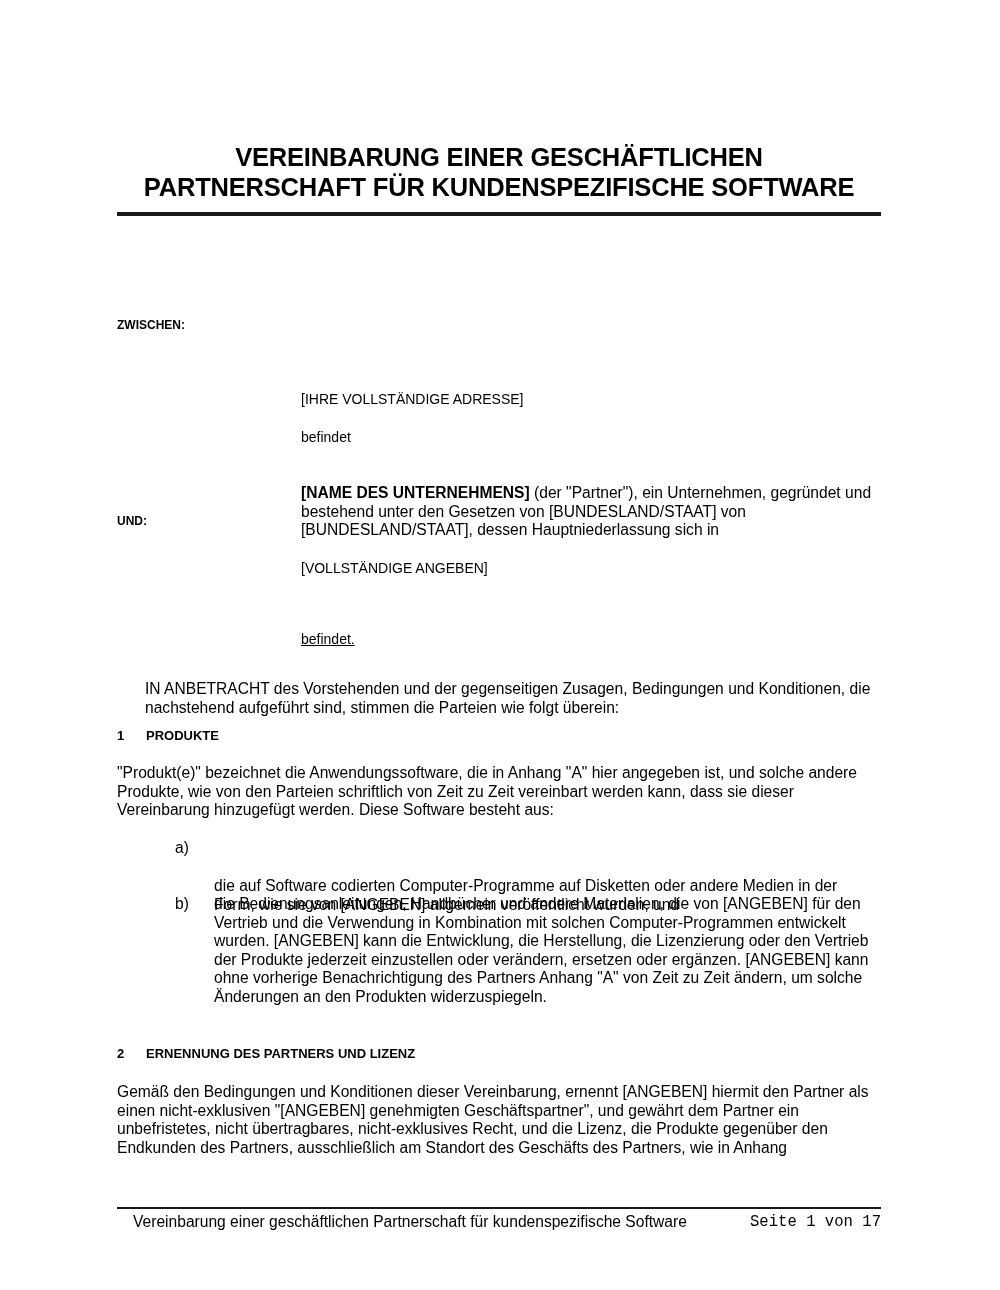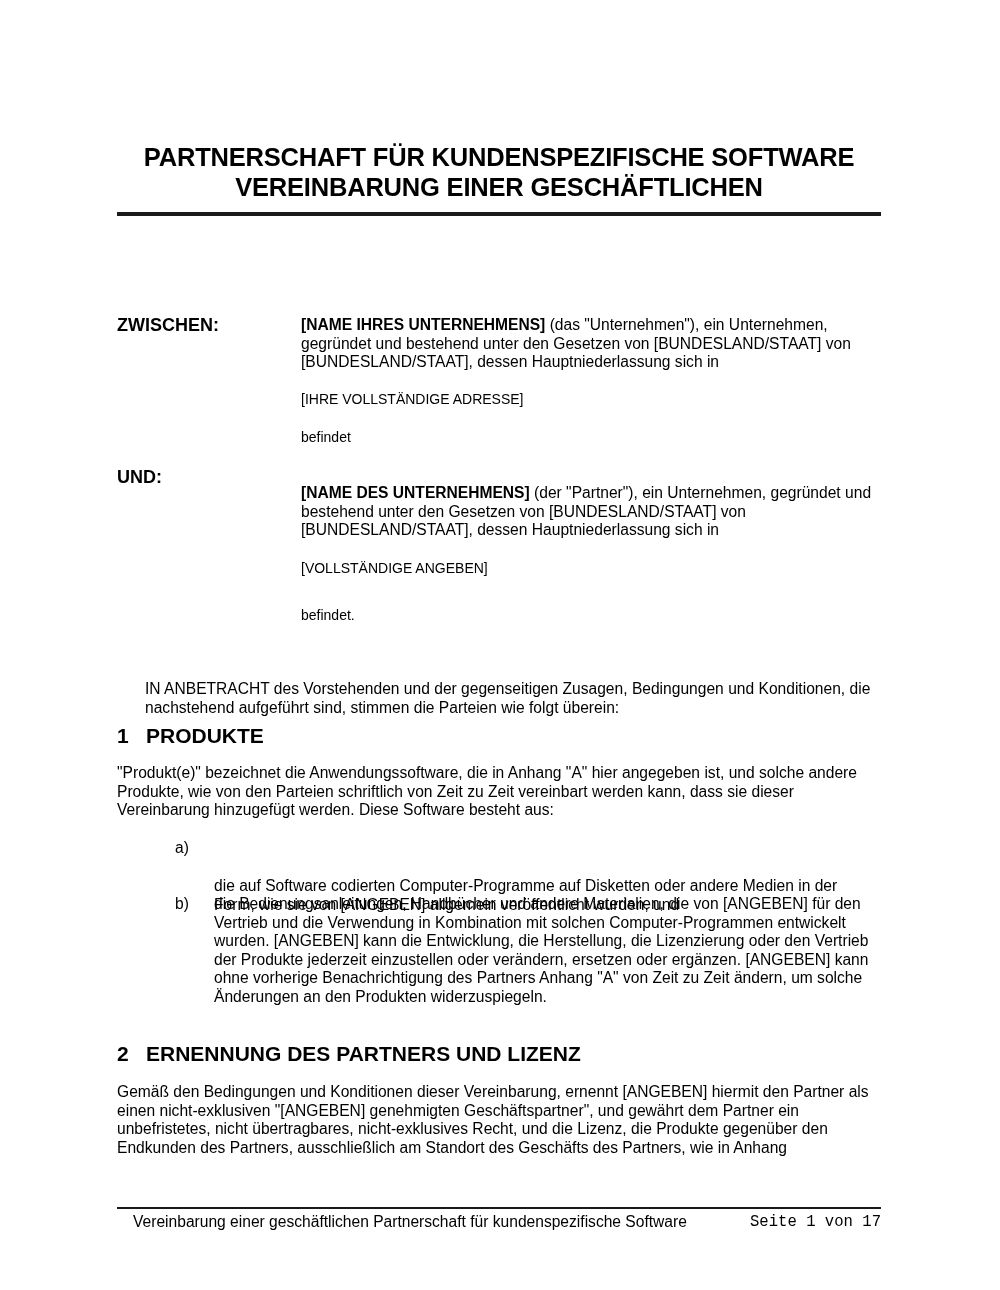--- a/index.html
+++ b/index.html
@@ -1,53 +1,52 @@
 <!DOCTYPE html>
 <html><head>
 <meta charset="utf-8">
 <style>
   html, body { margin: 0; padding: 0; background: #ffffff; }
   body { width: 1000px; height: 1290px; position: relative; font-family: "Liberation Sans", sans-serif; color: #000; }
   .page { position: absolute; left: 117px; top: 0; width: 764px; height: 1290px; }
   .title { position: absolute; top: 142px; left: 0; width: 764px; text-align: center; font-weight: bold; font-size: 25.5px; line-height: 30px; letter-spacing: -0.2px; }
   .title-rule { position: absolute; top: 212px; left: 0; width: 764px; height: 4px; background: #1a1a1a; }
   .p { position: absolute; left: 0; width: 764px; font-size: 15.6px; line-height: 18.5px; }
-  .party-label { position: absolute; left: 0; font-weight: bold; font-size: 18px; line-height: 18.5px; }
+  .party-label { position: absolute; left: 0; font-weight: bold; font-size: 12px; line-height: 18.5px; }
   .party-body { position: absolute; left: 184px; width: 580px; font-size: 15.6px; line-height: 18.5px; }
   .party-line { position: absolute; left: 184px; font-size: 14px; line-height: 18.5px; }
   .b { font-weight: bold; }
-  .heading { position: absolute; left: 0; font-weight: bold; font-size: 21px; line-height: 18.5px; }
+  .heading { position: absolute; left: 0; font-weight: bold; font-size: 13px; line-height: 18.5px; }
   .heading .num { display: inline-block; width: 29px; }
   .li-marker { position: absolute; left: 58px; font-size: 15.6px; line-height: 18.5px; }
   .li-body { position: absolute; left: 97px; width: 667px; font-size: 15.6px; line-height: 18.5px; }
   .footer-rule { position: absolute; top: 1207px; left: 0; width: 764px; height: 2px; background: #1a1a1a; }
   .footer-left { position: absolute; top: 1213px; left: 16px; font-size: 15.6px; line-height: 18.5px; }
   .footer-right { position: absolute; top: 1213px; right: 0; font-size: 15.6px; line-height: 18.5px; font-family: Liberation Mono, monospace; }
 </style>
 </head>
 <body>
 
 <div class="page">
 
   <div class="title">
+    <div>VEREINBARUNG EINER GESCHÄFTLICHEN</div>
     <div>PARTNERSCHAFT FÜR KUNDENSPEZIFISCHE SOFTWARE</div>
-    <div>VEREINBARUNG EINER GESCHÄFTLICHEN</div>
   </div>
   <div class="title-rule"></div>
 
 
   <div class="party-label" style="top:316px;">ZWISCHEN:</div>
-  <div class="party-body" style="top:316px;"><span class="b">[NAME IHRES UNTERNEHMENS]</span><span> (das "Unternehmen"), ein Unternehmen, gegründet und bestehend unter den Gesetzen von [BUNDESLAND/STAAT] von [BUNDESLAND/STAAT], dessen Hauptniederlassung sich in</span></div>
   <div class="party-line" style="top:390px;">[IHRE VOLLSTÄNDIGE ADRESSE]</div>
   <div class="party-line" style="top:428px;">befindet</div>
 
-  <div class="party-label" style="top:468px;">UND:</div>
+  <div class="party-label" style="top:512px;">UND:</div>
   <div class="party-body" style="top:484px;"><span class="b">[NAME DES UNTERNEHMENS]</span><span> (der "Partner"), ein Unternehmen, gegründet und bestehend unter den Gesetzen von [BUNDESLAND/STAAT] von [BUNDESLAND/STAAT], dessen Hauptniederlassung sich in</span></div>
   <div class="party-line" style="top:559px;">[VOLLSTÄNDIGE ANGEBEN]</div>
-  <div class="party-line" style="top:606px;">befindet.</div>
+  <div class="party-line" style="top:630px;text-decoration:underline;">befindet.</div>
 
   <div class="p" style="top:680px;margin-left:28px;">IN ANBETRACHT des Vorstehenden und der gegenseitigen Zusagen, Bedingungen und Konditionen, die nachstehend aufgeführt sind, stimmen die Parteien wie folgt überein:</div>
 
   <div class="heading" style="top:727px;"><span class="num">1</span><span>PRODUKTE</span></div>
   <div class="p" style="top:764px;">"Produkt(e)" bezeichnet die Anwendungssoftware, die in Anhang "A" hier angegeben ist, und solche andere Produkte, wie von den Parteien schriftlich von Zeit zu Zeit vereinbart werden kann, dass sie dieser Vereinbarung hinzugefügt werden. Diese Software besteht aus:</div>
 
   <div class="li-marker" style="top:839px;">a)</div>
   <div class="li-body" style="top:877px;">die auf Software codierten Computer-Programme auf Disketten oder andere Medien in der Form, wie sie von [ANGEBEN] allgemein veröffentlicht wurden, und</div>
 
   <div class="li-marker" style="top:895px;">b)</div>

